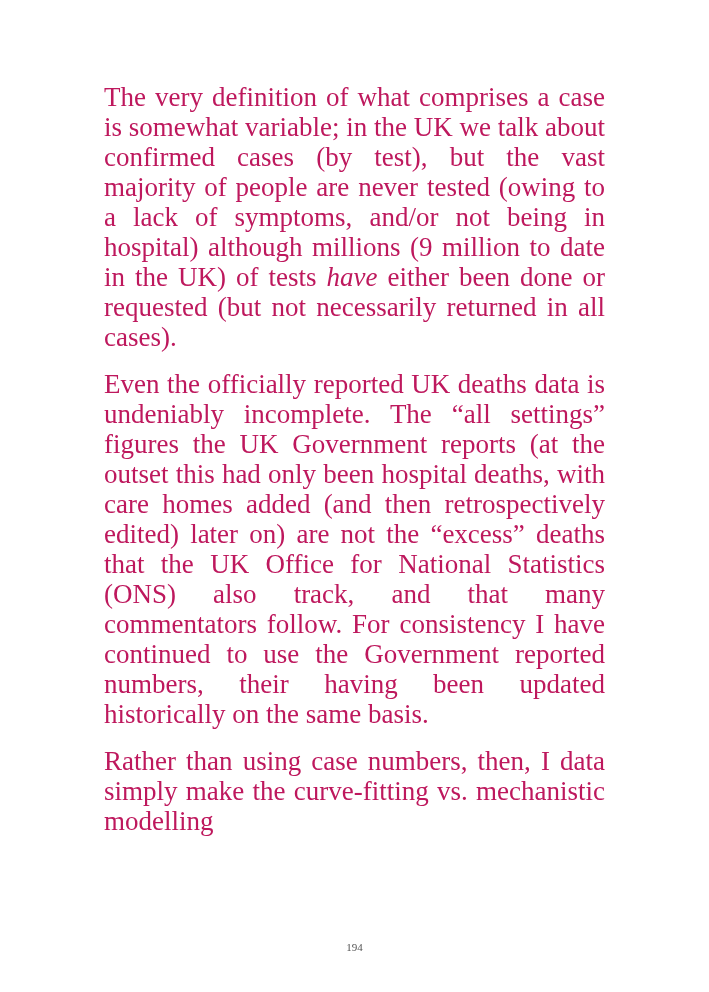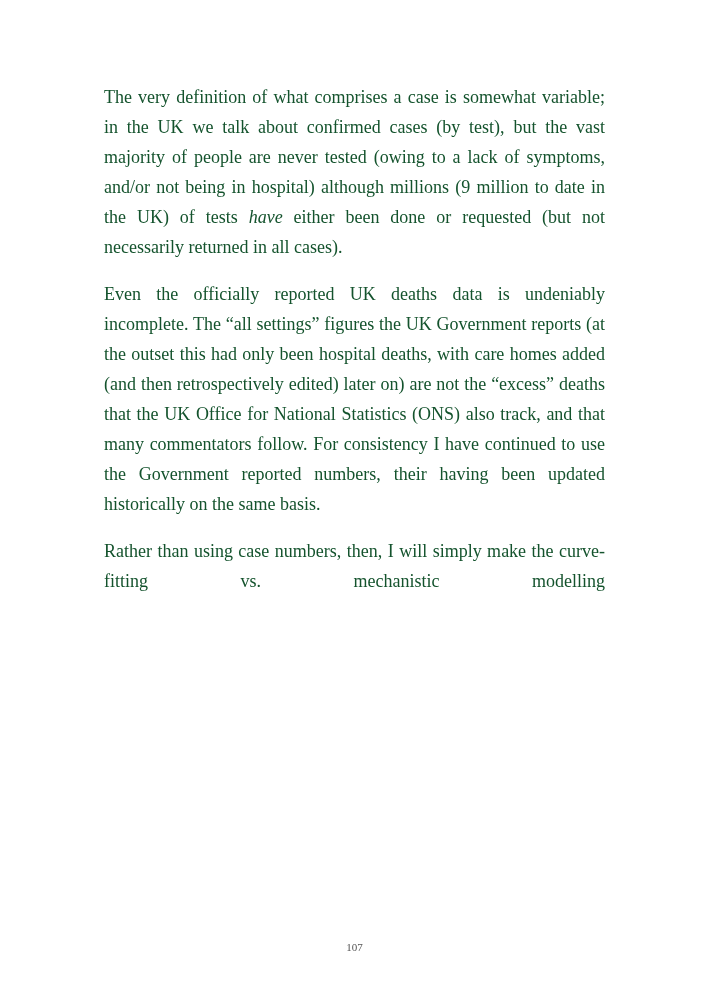--- a/index.html
+++ b/index.html
@@ -1,36 +1,36 @@
 <!DOCTYPE html>
 <html><head>
 <meta charset="utf-8">
 <style>
   html, body { margin: 0; padding: 0; background: #ffffff; }
   body { width: 709px; height: 992px; position: relative; overflow: hidden; }
   .page { position: absolute; left: 104px; top: 82px; width: 501px; }
   .para {
     font-family: "Liberation Serif", serif;
-    font-size: 18px;
+    font-size: 27px;
     line-height: 30px;
-    color: #14532d;
+    color: #be185d;
     text-align: justify;
     margin: 0 0 17px 0;
     hyphens: none;
   }
   .para em { font-style: italic; }
   .page-number {
     position: absolute; left: 0; width: 709px; top: 941px;
     text-align: center;
     font-family: "Liberation Serif", serif;
     font-size: 11px; color: #555555;
   }
 </style>
 </head>
 <body>
 
 <div class="page">
   <p class="para"><span>The very definition of what comprises a case is somewhat variable; in the UK we talk about confirmed cases (by test), but the vast majority of people are never tested (owing to a lack of symptoms, and/or not being in hospital) although millions (9 million to date in the UK) of tests </span><em>have</em><span> either been done or requested (but not necessarily returned in all cases).</span></p>
   <p class="para">Even the officially reported UK deaths data is undeniably incomplete. The “all settings” figures the UK Government reports (at the outset this had only been hospital deaths, with care homes added (and then retrospectively edited) later on) are not the “excess” deaths that the UK Office for National Statistics (ONS) also track, and that many commentators follow. For consistency I have continued to use the Government reported numbers, their having been updated historically on the same basis.</p>
-  <p class="para" style="text-align-last: justify;">Rather than using case numbers, then, I will simply make the curve-fitting vs. mechanistic modelling</p>
+  <p class="para" style="text-align-last: justify;">Rather than using case numbers, then, I data simply make the curve-fitting vs. mechanistic modelling</p>
 </div>
 
-<div class="page-number">107</div>
+<div class="page-number">194</div>
 
 </body></html>

